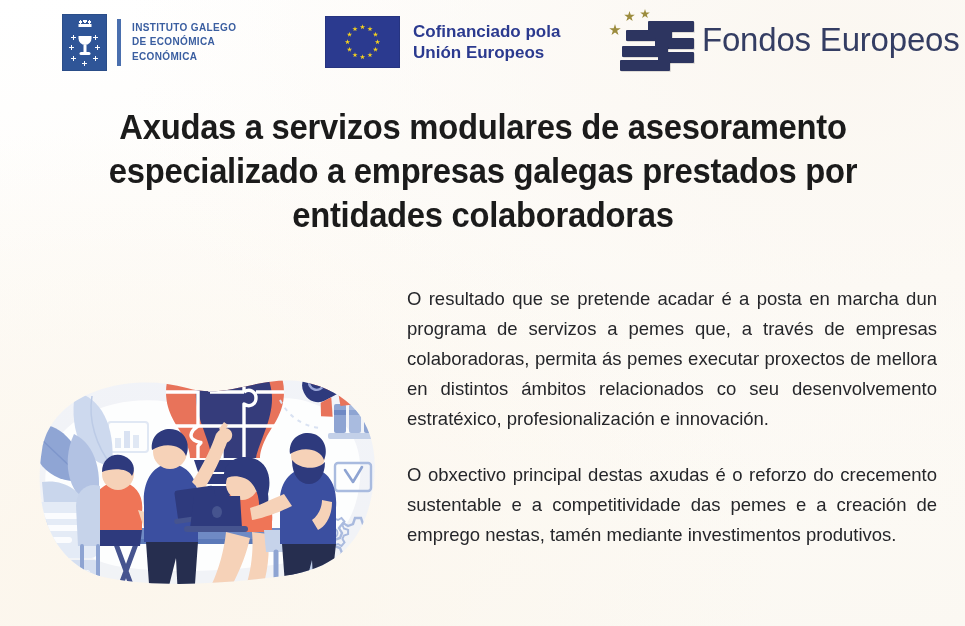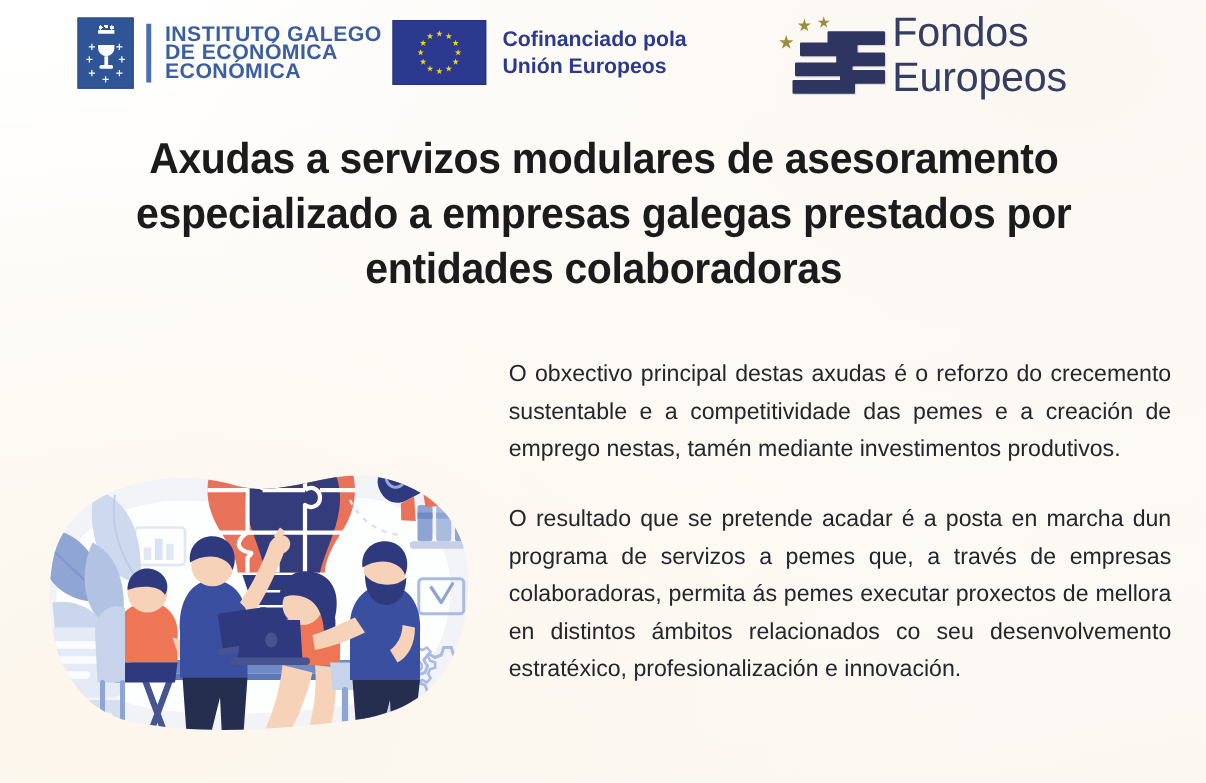--- a/index.html
+++ b/index.html
@@ -61,42 +61,42 @@
   .xcross{position:absolute;width:5px;height:5px;}
   .xcross:before,.xcross:after{content:"";position:absolute;background:#fff;}
   .xcross:before{left:2px;top:0;width:1.4px;height:5px;}
   .xcross:after{left:0;top:1.8px;width:5px;height:1.4px;}
   .igape-divider{
     display:inline-block;vertical-align:middle;width:4px;height:47px;
     background:#4a6fae;margin:0 11px 0 10px;
   }
   .igape-text{
     display:inline-block;vertical-align:middle;
-    color:#3a5ea0;font-weight:bold;font-size:17px;line-height:14.5px;
+    color:#3a5ea0;font-weight:bold;font-size:10px;line-height:14.5px;
     letter-spacing:.35px;
   }
 
   
-  .logo-eu{position:absolute;left:314px;top:16px;}
+  .logo-eu{position:absolute;left:325px;top:16px;}
   .eu-flag{
     display:inline-block;vertical-align:middle;
     width:73px;height:50px;background:#2b3a8f;position:relative;
     border:1px solid #263480;
   }
   .eu-star{
     position:absolute;width:5.5px;height:5.5px;background:#f5d21e;
     clip-path:polygon(50% 0%,61% 35%,98% 35%,68% 57%,79% 91%,50% 70%,21% 91%,32% 57%,2% 35%,39% 35%);
   }
   .eu-text{
     display:inline-block;vertical-align:middle;margin-left:13px;
     color:#2b3a8f;font-weight:bold;font-size:17px;line-height:21px;
   }
 
   
-  .logo-fondos{position:absolute;left:618px;top:8px;}
+  .logo-fondos{position:absolute;left:604px;top:8px;}
   .fondos-mark{
     display:inline-block;vertical-align:middle;
     width:90px;height:64px;position:relative;
   }
   .fbar{position:absolute;background:#2d3560;border-radius:1px;
         box-shadow:1px 1px 0 rgba(0,0,0,.12);}
   .fstar{
     position:absolute;background:#9c8c3e;
     clip-path:polygon(50% 0%,61% 35%,98% 35%,68% 57%,79% 91%,50% 70%,21% 91%,32% 57%,2% 35%,39% 35%);
   }
@@ -191,22 +191,22 @@
         <span class="fbar" style="left:54px;top:44px;width:36px;height:11px;"></span>
         <span class="fbar" style="left:16px;top:52px;width:50px;height:11px;"></span>
       </span>
       <span class="fondos-text">Fondos Europeos</span>
     </div>
   </div>
 
   <div class="title">Axudas a servizos modulares de asesoramento especializado a empresas galegas prestados por entidades colaboradoras</div>
 
   <div class="copy">
+    <p>O resultado que se pretende acadar é a posta en marcha dun programa de servizos a pemes que, a través de empresas colaboradoras, permita ás pemes executar proxectos de mellora en distintos ámbitos relacionados co seu desenvolvemento estratéxico, profesionalización e innovación.</p>
     <p>O obxectivo principal destas axudas é o reforzo do crecemento sustentable e a competitividade das pemes e a creación de emprego nestas, tamén mediante investimentos produtivos.</p>
-    <p>O resultado que se pretende acadar é a posta en marcha dun programa de servizos a pemes que, a través de empresas colaboradoras, permita ás pemes executar proxectos de mellora en distintos ámbitos relacionados co seu desenvolvemento estratéxico, profesionalización e innovación.</p>
   </div>
 
   <div class="illus">
     <svg viewBox="0 0 385 290" xmlns="http://www.w3.org/2000/svg">
       <defs>
         <clipPath id="blobClip">
           <path d="M30 120 C40 60 120 42 175 58 C215 70 250 44 292 52 C340 62 368 96 362 150
                    C356 206 330 238 272 246 C210 254 150 258 96 248 C42 238 20 180 30 120 Z"></path>
         </clipPath>
       </defs>

